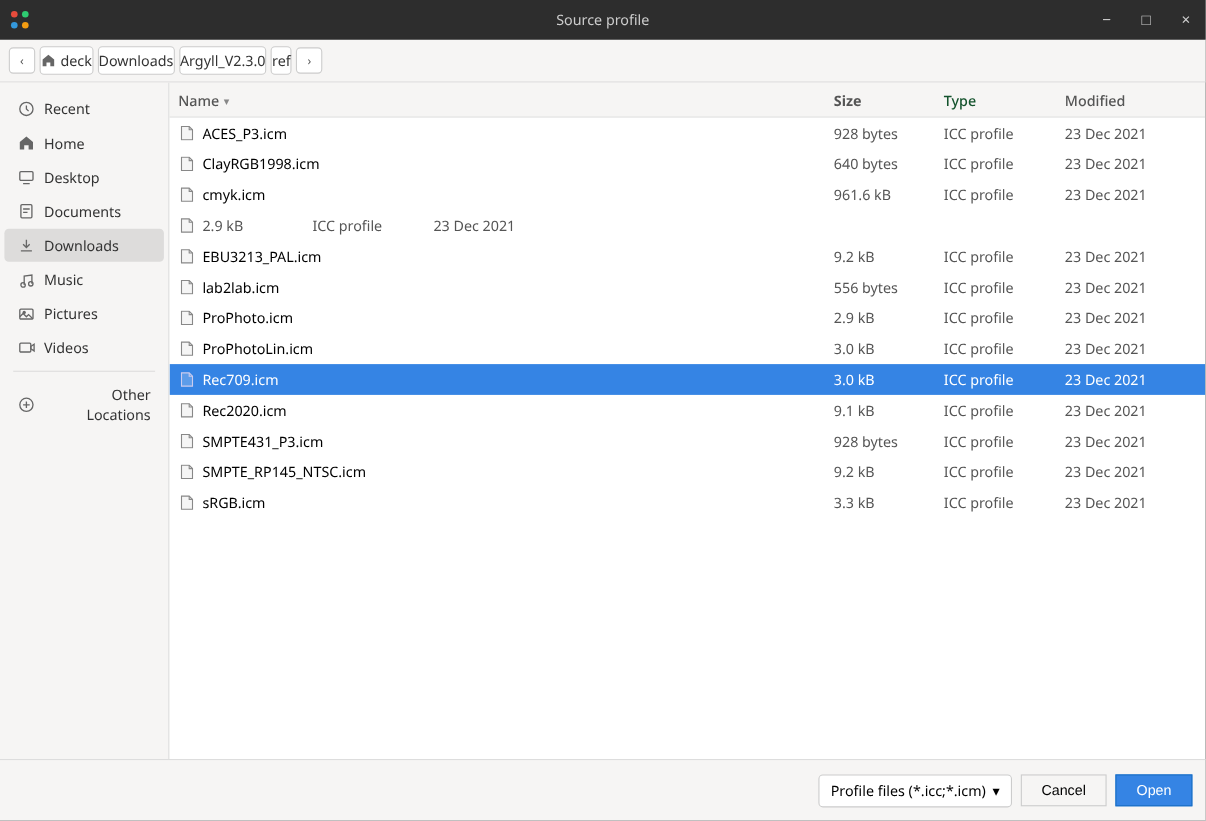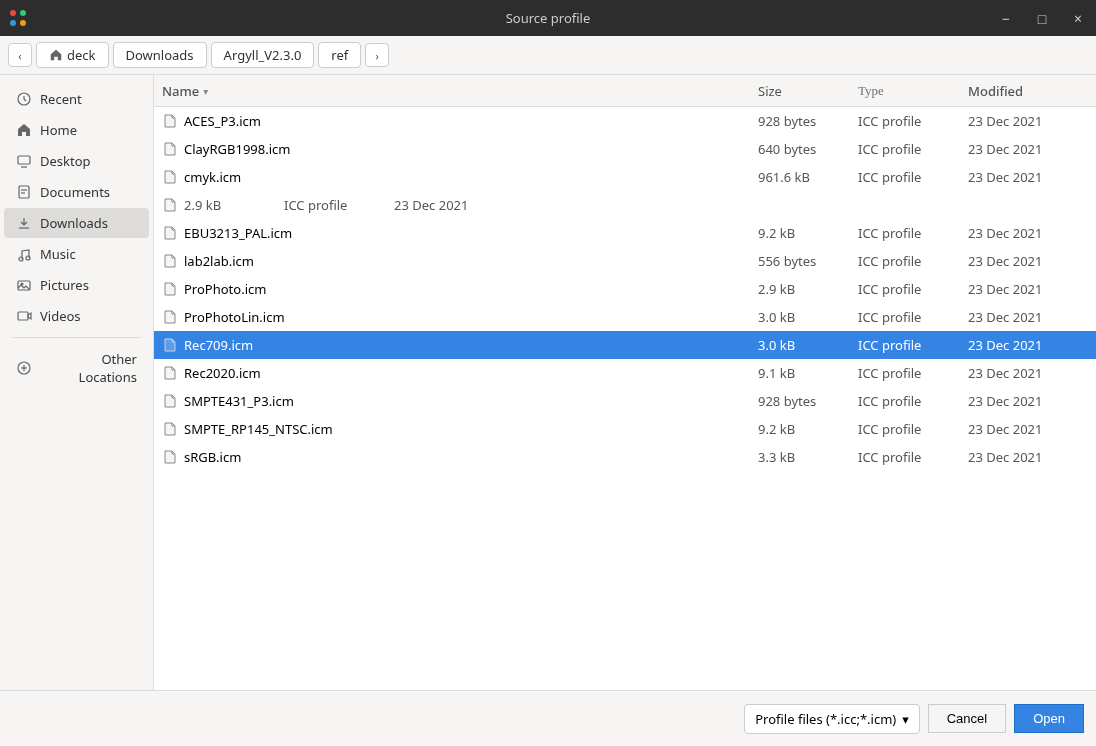--- a/index.html
+++ b/index.html
@@ -80,21 +80,21 @@
       align-items: center;
       justify-content: center;
       border: 1px solid #ccc;
       border-radius: 4px;
       background: #fff;
       cursor: pointer;
       color: #555;
       font-size: 11px;
     }
     .breadcrumb-item {
-      padding: 3px 12px;
+      padding: 3px 0;
       border: 1px solid #ccc;
       border-radius: 4px;
       background: #fff;
       cursor: pointer;
       color: #333;
       display: flex;
       align-items: center;
       gap: 4px;
       font-size: 13px;
     }
@@ -179,28 +179,27 @@
       gap: 4px;
       font-size: 13px;
       color: #555;
       cursor: pointer;
       font-weight: 500;
     }
     .col-size {
       width: 100px;
       font-size: 13px;
       color: #555;
-      font-weight: 400;
+      font-weight: 700;
     }
     .col-type {
       width: 110px;
       font-size: 13px;
-      color: #737373;
+      color: #14532d;
       font-weight: 500;
-      font-family: Liberation Serif, serif;
     }
     .col-modified {
       width: 120px;
       font-size: 13px;
       color: #555;
       font-weight: 500;
     }
     .sort-icon { font-size: 10px; color: #888; }
 
     .file-list {

